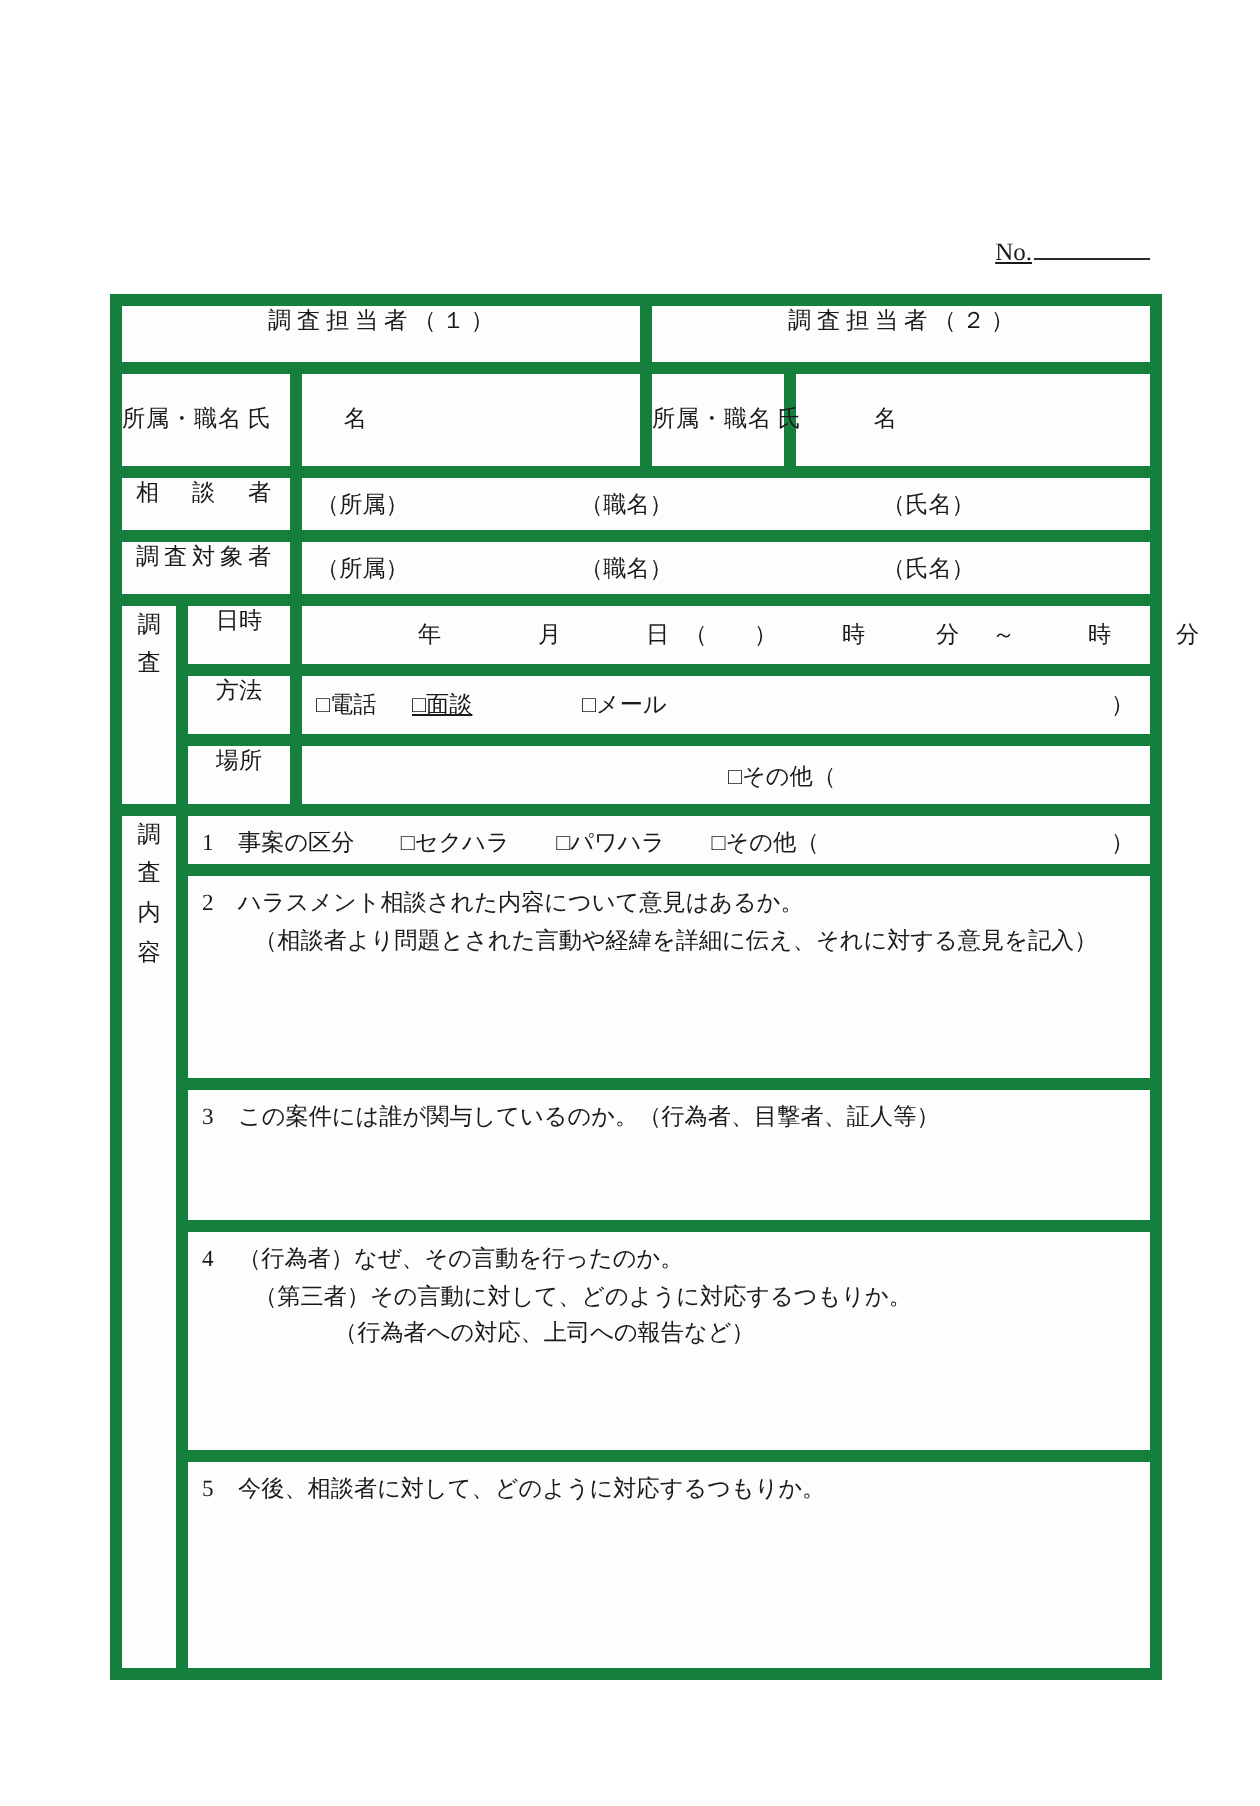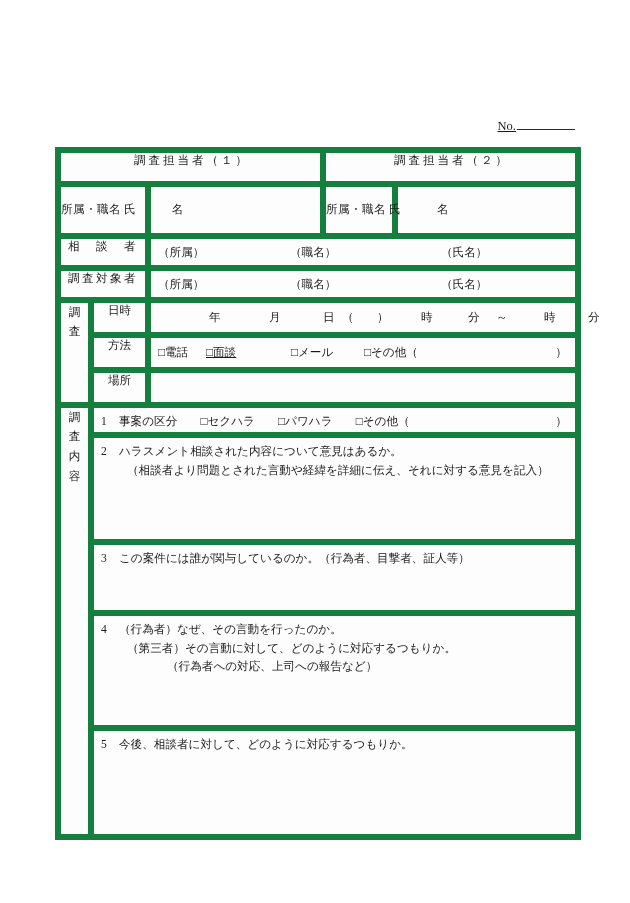--- a/index.html
+++ b/index.html
@@ -129,21 +129,21 @@
   
   .method {
     position: relative;
     height: 29px;
     white-space: nowrap;
   }
   .method span { position: absolute; top: 7px; }
   .m1 { left: 7px; text-align: right; }
   .m2 { left: 55px; text-decoration: underline; }
   .m3 { left: 140px; }
-  .m4 { left: 213px; }
+  .m4 { left: 213px; margin-top: 36px; }
   .m-close { right: 8px; }
 
   
   .vlabel {
     text-align: center;
     white-space: nowrap;
     line-height: 1.7;
     letter-spacing: 0;
   }
   .vlabel span { display: block; }

